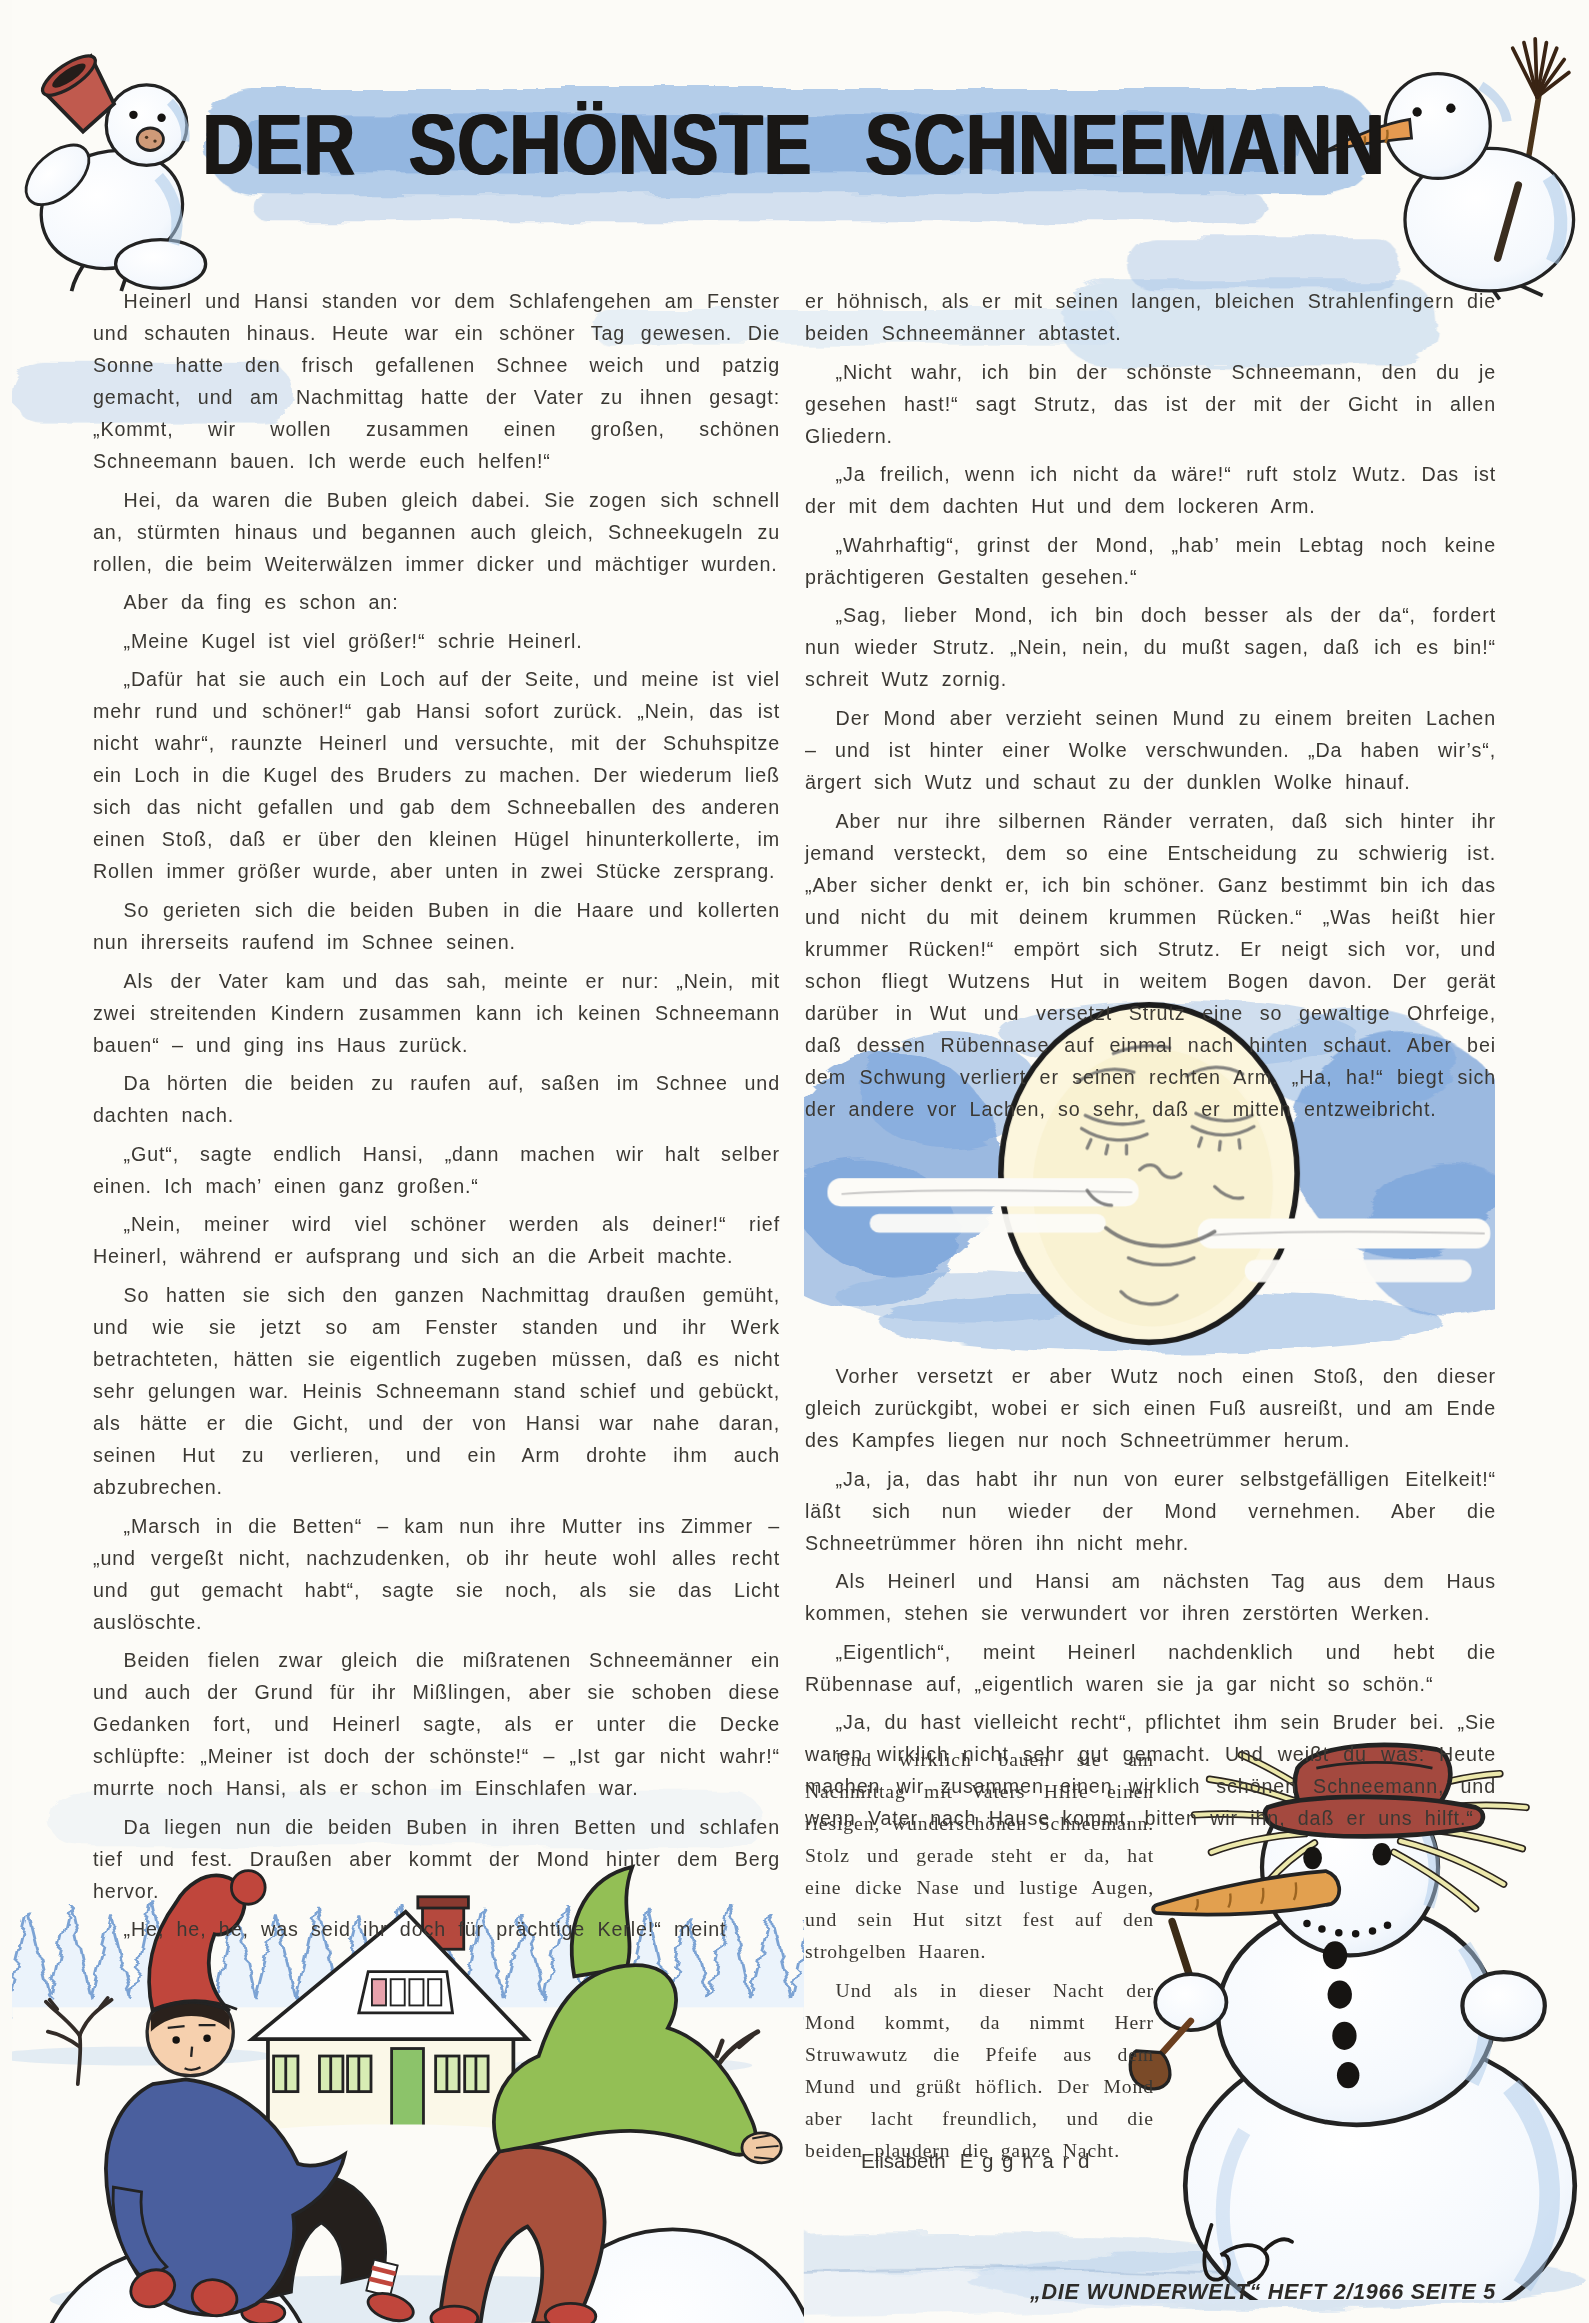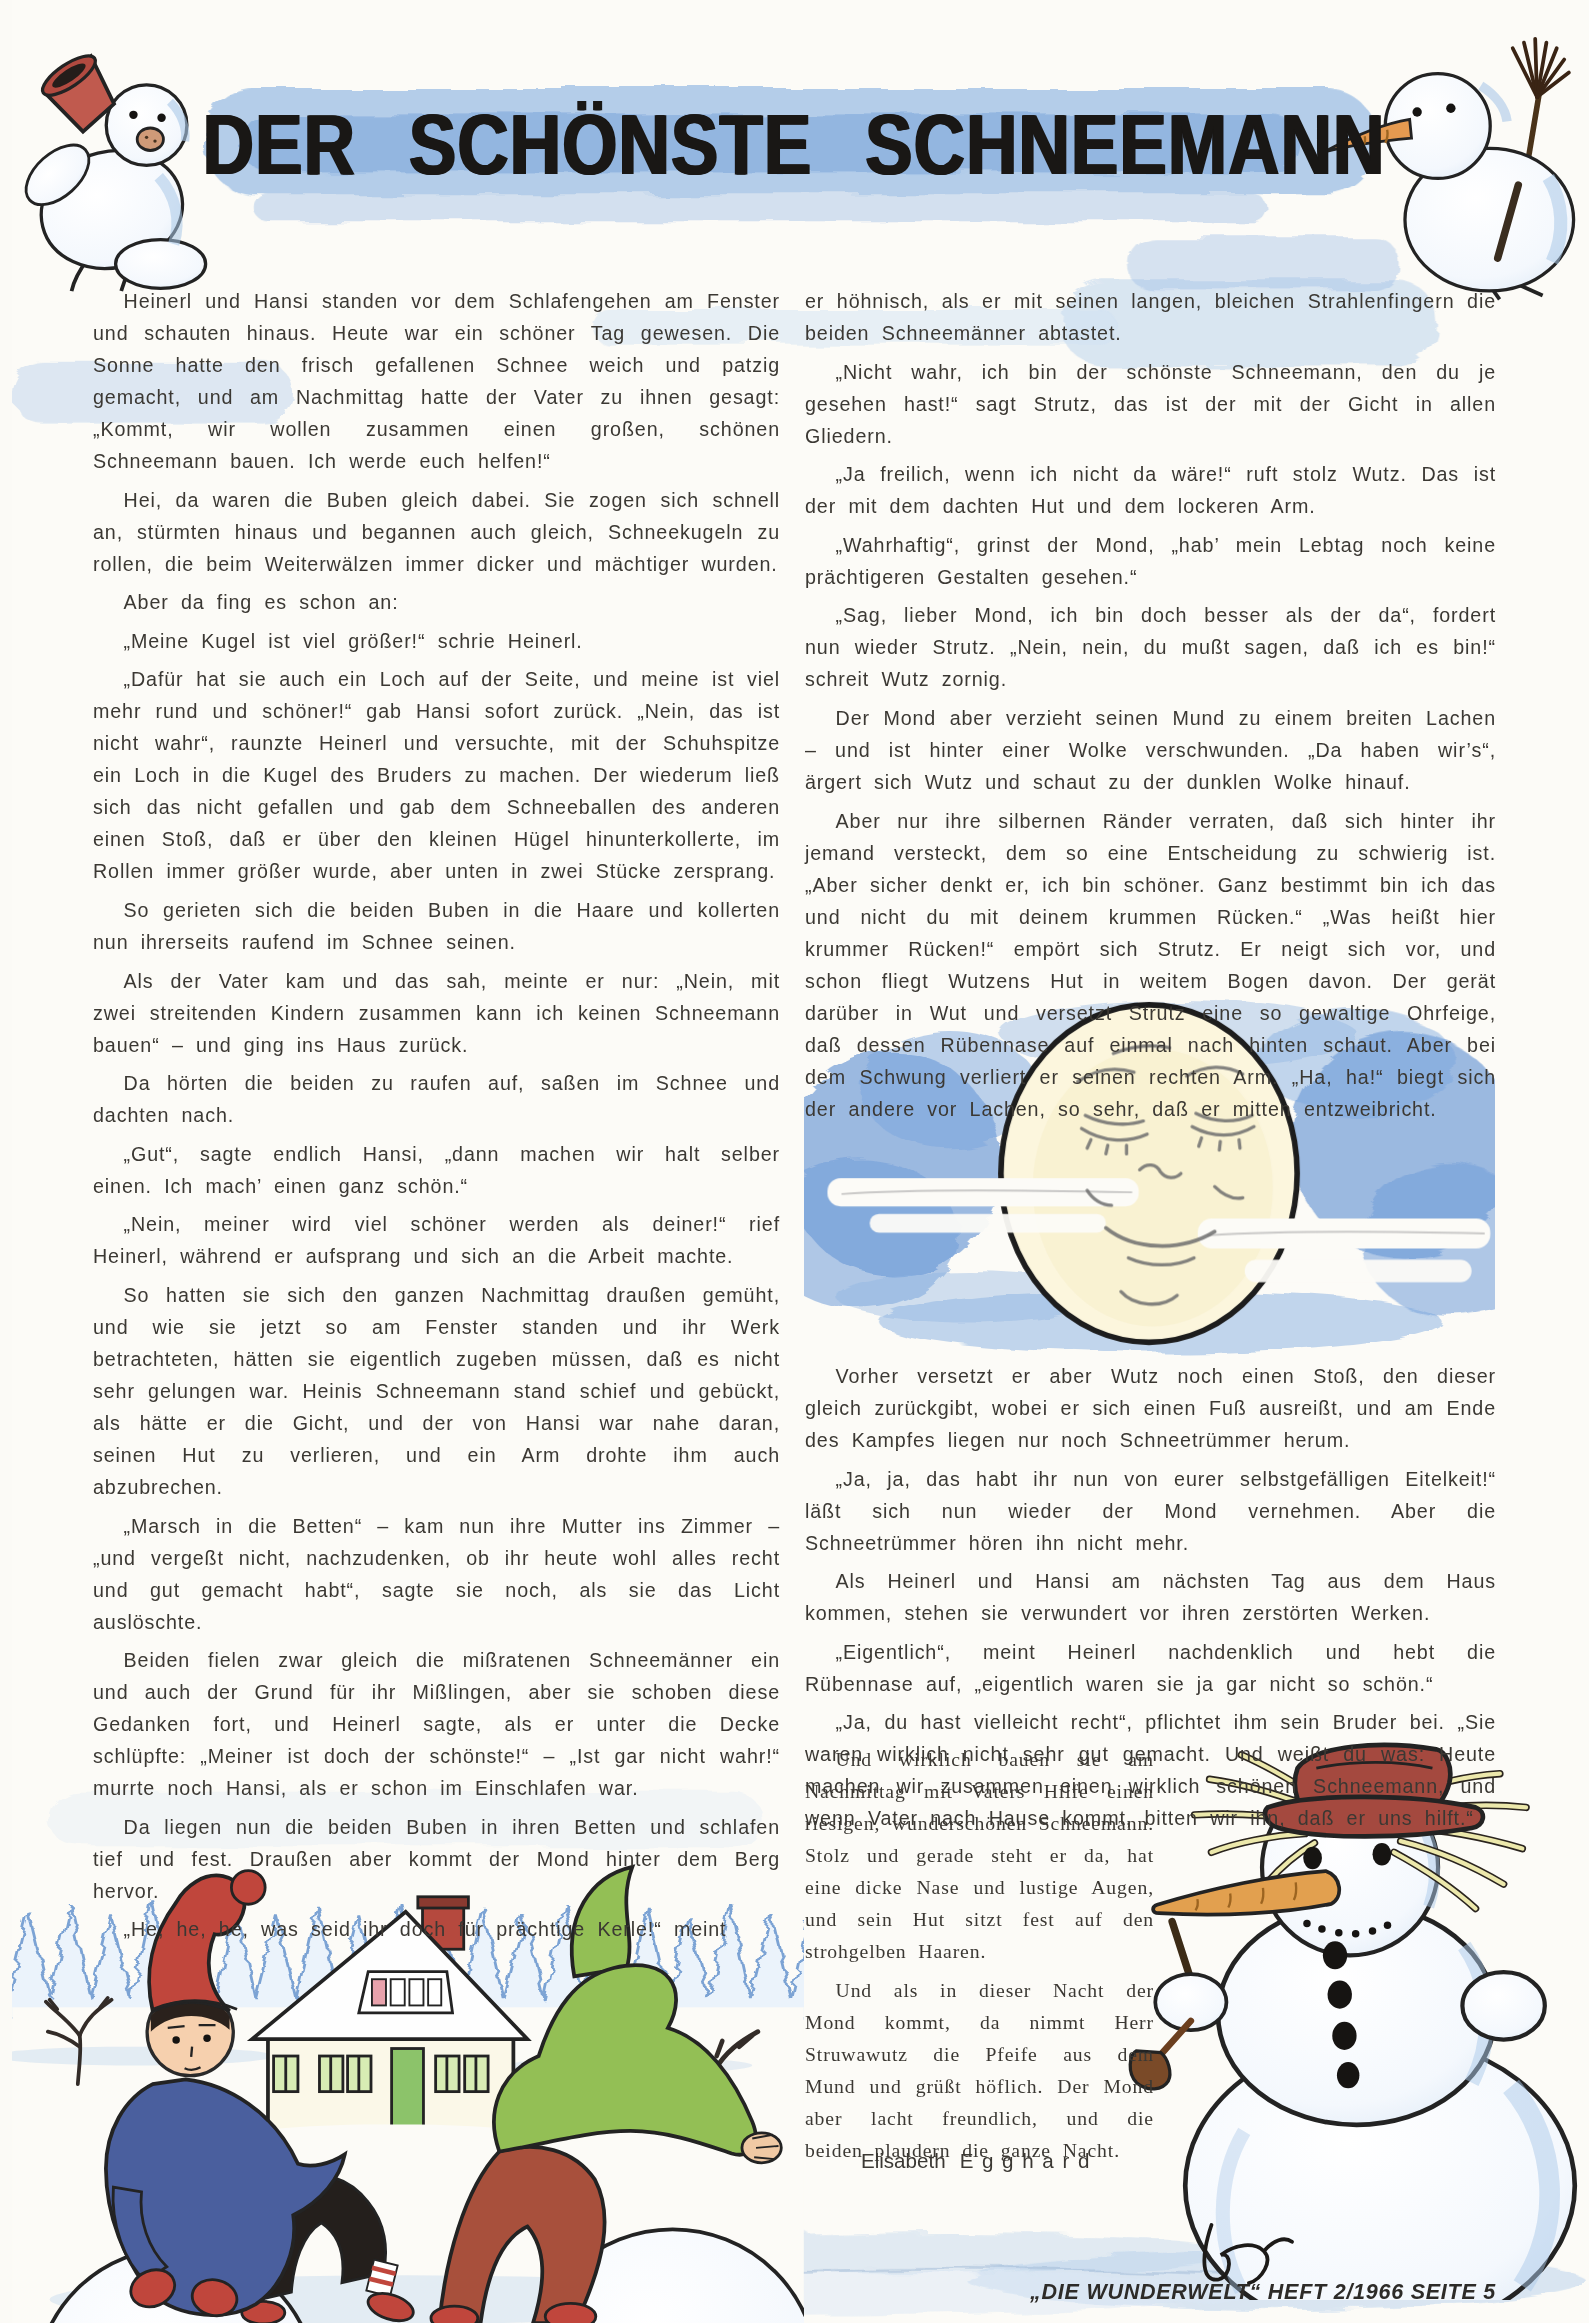--- a/index.html
+++ b/index.html
@@ -112,21 +112,21 @@
 
   <div class="col" id="col-left">
     <p>Heinerl und Hansi standen vor dem Schlafengehen am Fenster und schauten hinaus. Heute war ein schöner Tag gewesen. Die Sonne hatte den frisch gefallenen Schnee weich und patzig gemacht, und am Nachmittag hatte der Vater zu ihnen gesagt: „Kommt, wir wollen zusammen einen großen, schönen Schneemann bauen. Ich werde euch helfen!“</p>
     <p>Hei, da waren die Buben gleich dabei. Sie zogen sich schnell an, stürmten hinaus und begannen auch gleich, Schneekugeln zu rollen, die beim Weiterwälzen immer dicker und mächtiger wurden.</p>
     <p>Aber da fing es schon an:</p>
     <p>„Meine Kugel ist viel größer!“ schrie Heinerl.</p>
     <p>„Dafür hat sie auch ein Loch auf der Seite, und meine ist viel mehr rund und schöner!“ gab Hansi sofort zurück. „Nein, das ist nicht wahr“, raunzte Heinerl und versuchte, mit der Schuhspitze ein Loch in die Kugel des Bruders zu machen. Der wiederum ließ sich das nicht gefallen und gab dem Schneeballen des anderen einen Stoß, daß er über den kleinen Hügel hinunterkollerte, im Rollen immer größer wurde, aber unten in zwei Stücke zersprang.</p>
     <p>So gerieten sich die beiden Buben in die Haare und kollerten nun ihrerseits raufend im Schnee seinen.</p>
     <p>Als der Vater kam und das sah, meinte er nur: „Nein, mit zwei streitenden Kindern zusammen kann ich keinen Schneemann bauen“ – und ging ins Haus zurück.</p>
     <p>Da hörten die beiden zu raufen auf, saßen im Schnee und dachten nach.</p>
-    <p>„Gut“, sagte endlich Hansi, „dann machen wir halt selber einen. Ich mach’ einen ganz schön.“</p>
+    <p>„Gut“, sagte endlich Hansi, „dann machen wir halt selber einen. Ich mach’ einen ganz großen.“</p>
     <p>„Nein, meiner wird viel schöner werden als deiner!“ rief Heinerl, während er aufsprang und sich an die Arbeit machte.</p>
     <p>So hatten sie sich den ganzen Nachmittag draußen gemüht, und wie sie jetzt so am Fenster standen und ihr Werk betrachteten, hätten sie eigentlich zugeben müssen, daß es nicht sehr gelungen war. Heinis Schneemann stand schief und gebückt, als hätte er die Gicht, und der von Hansi war nahe daran, seinen Hut zu verlieren, und ein Arm drohte ihm auch abzubrechen.</p>
     <p>„Marsch in die Betten“ – kam nun ihre Mutter ins Zimmer – „und vergeßt nicht, nachzudenken, ob ihr heute wohl alles recht und gut gemacht habt“, sagte sie noch, als sie das Licht auslöschte.</p>
     <p>Beiden fielen zwar gleich die mißratenen Schneemänner ein und auch der Grund für ihr Mißlingen, aber sie schoben diese Gedanken fort, und Heinerl sagte, als er unter die Decke schlüpfte: „Meiner ist doch der schönste!“ – „Ist gar nicht wahr!“ murrte noch Hansi, als er schon im Einschlafen war.</p>
     <p>Da liegen nun die beiden Buben in ihren Betten und schlafen tief und fest. Draußen aber kommt der Mond hinter dem Berg hervor.</p>
     <p>„He, he, he, was seid ihr doch für prächtige Kerle!“ meint</p>
   </div>
 
   <div class="col" id="col-right-top">
     <p style="text-indent:0">er höhnisch, als er mit seinen langen, bleichen Strahlenfingern die beiden Schneemänner abtastet.</p>

